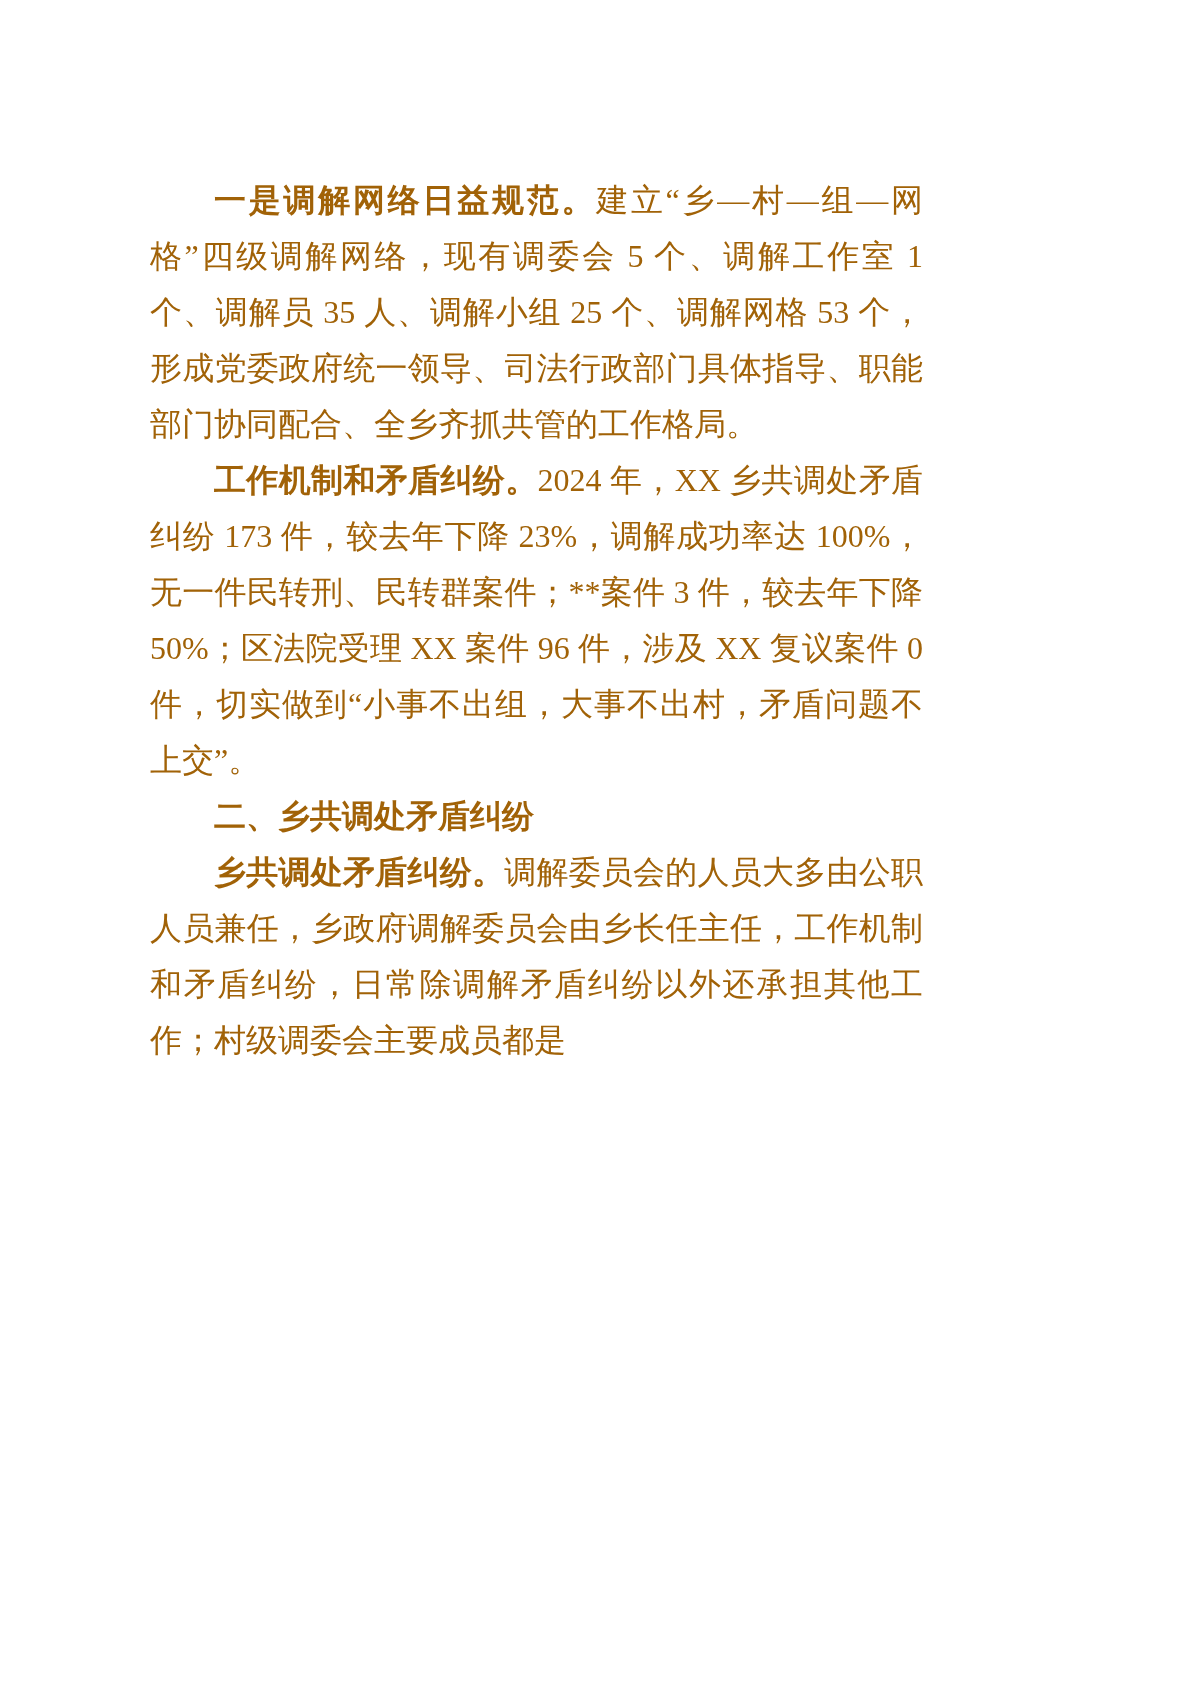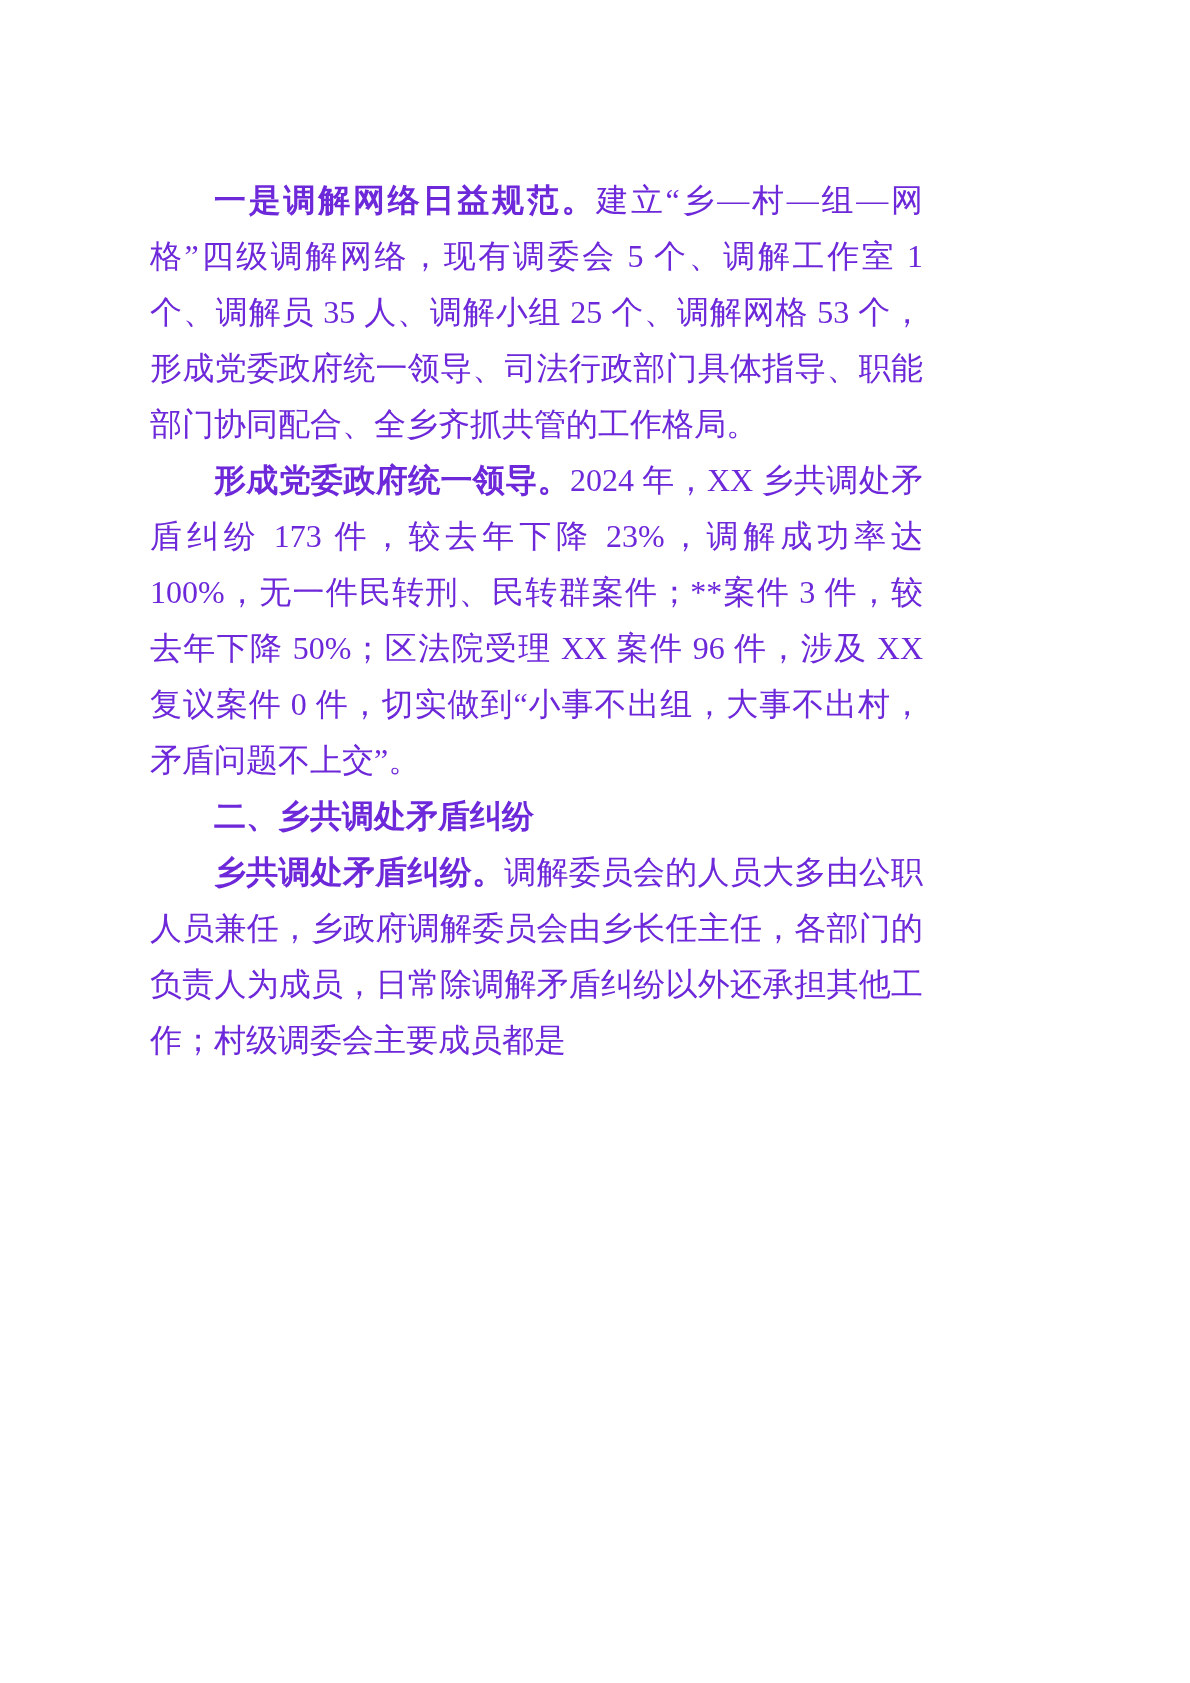--- a/index.html
+++ b/index.html
@@ -7,21 +7,21 @@
     padding: 0;
     background: #ffffff;
   }
   .page {
     position: relative;
     width: 1071px;
     height: 1683px;
     box-sizing: border-box;
     padding: 172px 148px 4px 150px;
     background: #ffffff;
-    color: #6d28d9;
+    color: #a16207;
     overflow: hidden;
   }
   .doc-body {
     font-family: "Liberation Serif", "DejaVu Serif", serif;
     font-size: 32px;
     line-height: 56px;
     text-align: justify;
   }
   .para {
     margin: 0;
@@ -47,25 +47,25 @@
 
 <div class="page">
   <div class="doc-body">
 
     <p class="para">
       <span class="lead-bold">一是调解网络日益规范。</span><span>建立“乡—村—组—网格”四级调解网络，现有调委会 5 个、调解工作室 1 个、调解员 35 人、调解小组 25 个、调解网格 53 个，形成党委政府统一领导、司法行政部门具体指导、职能部门协同配合、全乡齐抓共管的工作格局。</span>
     </p>
 
 
     <p class="para">
-      <span class="lead-bold">形成党委政府统一领导。</span><span>2024 年，XX 乡共调处矛盾纠纷 173 件，较去年下降 23%，调解成功率达 100%，无一件民转刑、民转群案件；**案件 3 件，较去年下降 50%；区法院受理 XX 案件 96 件，涉及 XX 复议案件 0 件，切实做到“小事不出组，大事不出村，矛盾问题不上交”。</span>
+      <span class="lead-bold">工作机制和矛盾纠纷。</span><span>2024 年，XX 乡共调处矛盾纠纷 173 件，较去年下降 23%，调解成功率达 100%，无一件民转刑、民转群案件；**案件 3 件，较去年下降 50%；区法院受理 XX 案件 96 件，涉及 XX 复议案件 0 件，切实做到“小事不出组，大事不出村，矛盾问题不上交”。</span>
     </p>
 
     <h2 class="heading-1">二、乡共调处矛盾纠纷</h2>
 
 
 
     <p class="para">
-      <span class="lead-bold">乡共调处矛盾纠纷。</span><span>调解委员会的人员大多由公职人员兼任，乡政府调解委员会由乡长任主任，各部门的负责人为成员，日常除调解矛盾纠纷以外还承担其他工作；村级调委会主要成员都是</span>
+      <span class="lead-bold">乡共调处矛盾纠纷。</span><span>调解委员会的人员大多由公职人员兼任，乡政府调解委员会由乡长任主任，工作机制和矛盾纠纷，日常除调解矛盾纠纷以外还承担其他工作；村级调委会主要成员都是</span>
     </p>
 
   </div>
 </div>
 
 </body></html>

